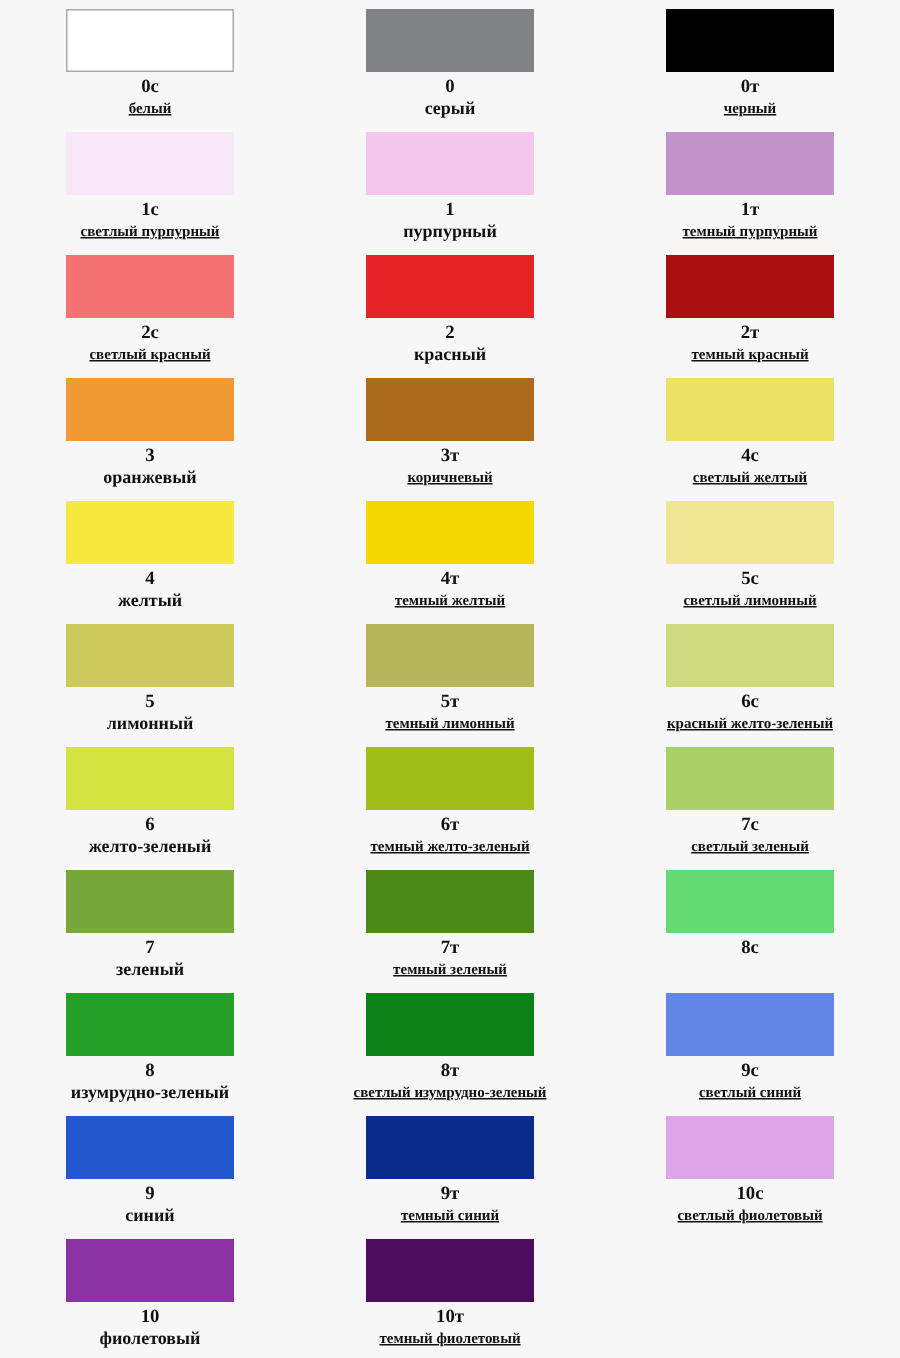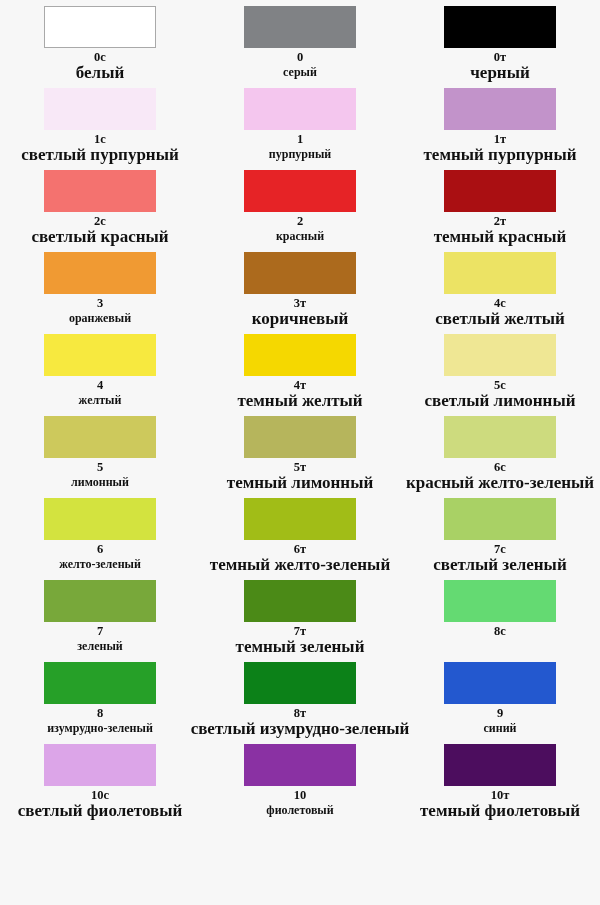--- a/index.html
+++ b/index.html
@@ -49,21 +49,22 @@
   .name {
     font-size: 12px;
     font-weight: bold;
     color: #111111;
     line-height: 15px;
     white-space: nowrap;
   }
   
   .swatch-cell.col-dark .name,
   .swatch-cell.col-light .name {
-    font-size: 17px;
+    font-size: 10px;
+    text-decoration: underline;
   }
 </style>
 </head>
 <body>
 
 <div id="palette-grid">
     <div class="swatch-cell col-light">
       <div class="swatch outlined" title="#ffffff" style="background: rgb(255, 255, 255);"></div>
       <div class="code">0с</div>
       <div class="name">белый</div>
@@ -185,25 +186,35 @@
     <div class="swatch-cell col-base">
       <div class="swatch" title="#26a028" style="background: rgb(38, 160, 40);"></div>
       <div class="code">8</div>
       <div class="name">изумрудно-зеленый</div>
     </div>
     <div class="swatch-cell col-dark">
       <div class="swatch" title="#0c8118" style="background: rgb(12, 129, 24);"></div>
       <div class="code">8т</div>
       <div class="name">светлый изумрудно-зеленый</div>
     </div>
+    <div class="swatch-cell col-light">
+      <div class="swatch" title="#6286e5" style="background: rgb(98, 134, 229);"></div>
+      <div class="code">9с</div>
+      <div class="name">светлый синий</div>
+    </div>
     <div class="swatch-cell col-base">
       <div class="swatch" title="#2358cf" style="background: rgb(35, 88, 207);"></div>
       <div class="code">9</div>
       <div class="name">синий</div>
     </div>
+    <div class="swatch-cell col-dark">
+      <div class="swatch" title="#0b2b8a" style="background: rgb(11, 43, 138);"></div>
+      <div class="code">9т</div>
+      <div class="name">темный синий</div>
+    </div>
     <div class="swatch-cell col-light">
       <div class="swatch" title="#dca5e8" style="background: rgb(220, 165, 232);"></div>
       <div class="code">10с</div>
       <div class="name">светлый фиолетовый</div>
     </div>
     <div class="swatch-cell col-base">
       <div class="swatch" title="#8a31a3" style="background: rgb(138, 49, 163);"></div>
       <div class="code">10</div>
       <div class="name">фиолетовый</div>
     </div>

